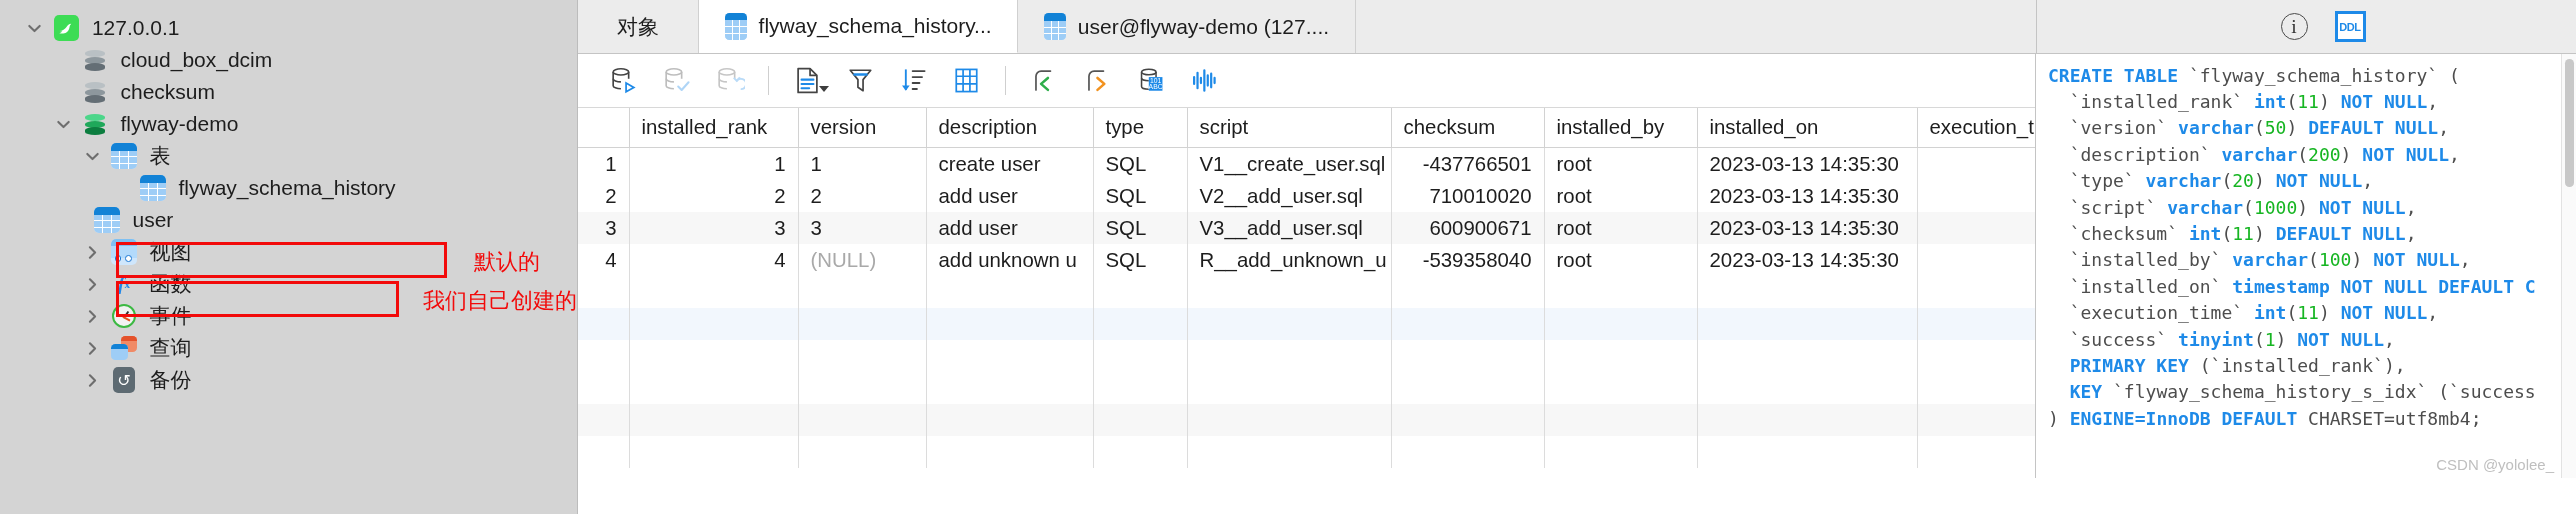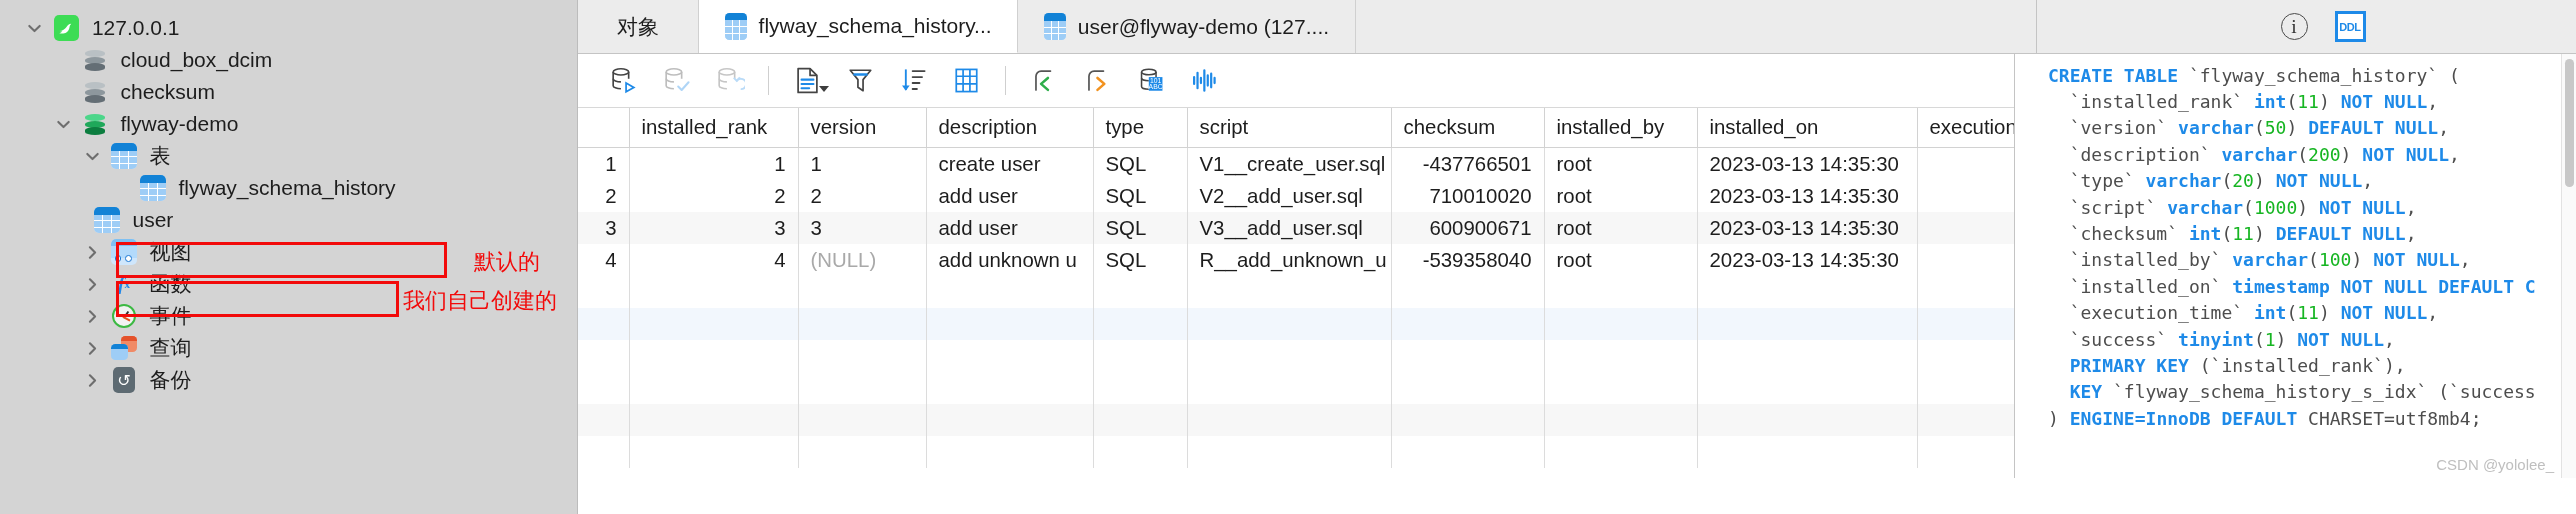--- a/index.html
+++ b/index.html
@@ -139,21 +139,21 @@
   table.grid tr.alt td{background:#f7f7f7;}
   table.grid tr.sel td{background:#f2f7fd;}
   td.num{text-align:right;}
   td.rowhdr{text-align:right;border-right:0.9px solid #d2d2d2;}
   th.rowhdr{border-right:0.9px solid #d2d2d2;}
   .nullval{color:#a9a9a9;}
 
   
   .ddlpane{
     flex:0 0 540px;border-left:0.9px solid #c4c4c4;background:#fff;
-    display:flex;flex-direction:column;min-width:0;position:relative;overflow:hidden;padding-left:21px;
+    display:flex;flex-direction:column;min-width:0;position:relative;overflow:hidden;
   }
   .ddlcode{
     flex:1 1 auto;padding:8.5px 0 0 12px;
     font-family:"DejaVu Sans Mono","Liberation Mono",monospace;
     font-size:18px;line-height:26.4px;white-space:pre;overflow:hidden;color:#4d4d4d;
   }
   .kw{color:#1e8ae8;font-weight:bold;}
   .num2{color:#16b522;}
   .id{color:#4d4d4d;}
   .ddlscroll{position:absolute;right:0;top:0;width:13.6px;height:100%;background:#fafafa;border-left:0.9px solid #e2e2e2;}
@@ -332,21 +332,21 @@
         <span class="nicon">
           <span class="bkicon">↺</span>
         </span>
         <span class="nlabel">备份</span>
       </div>
     </div>
 
     <div class="redbox" style="left:116px;top:242px;width:331px;height:36px;"></div>
     <div class="redbox" style="left:116px;top:281px;width:283px;height:36px;"></div>
     <div class="rednote" style="left:474px;top:247px;">默认的</div>
-    <div class="rednote" style="left:403px;top:286px;">我们自己创建的</div>
+    <div class="rednote" style="left:423px;top:286px;">我们自己创建的</div>
   </div>
 
   <div class="main">
 
     <div class="tabbar">
       <div class="tab objects">
         <span>对象</span>
       </div>
       <div class="tab active">
         <span class="tblicon">

